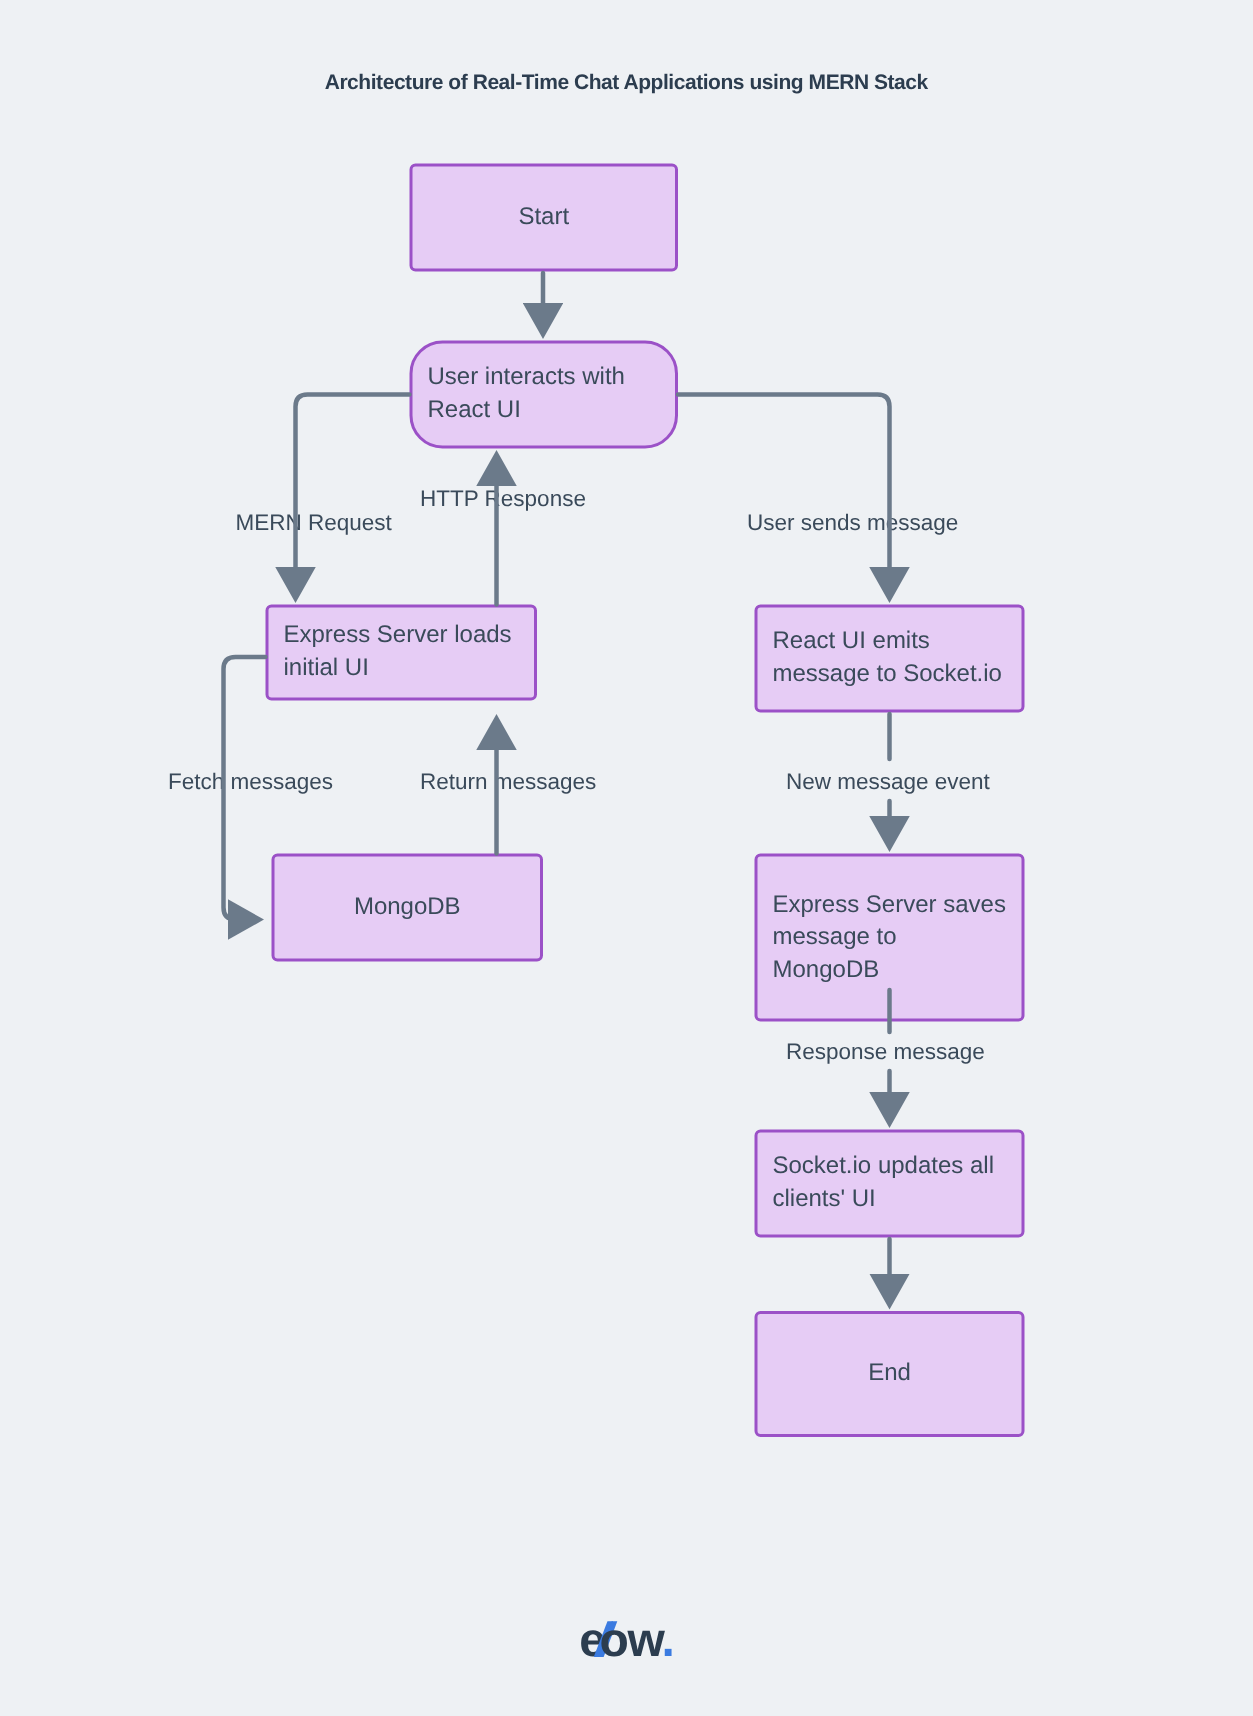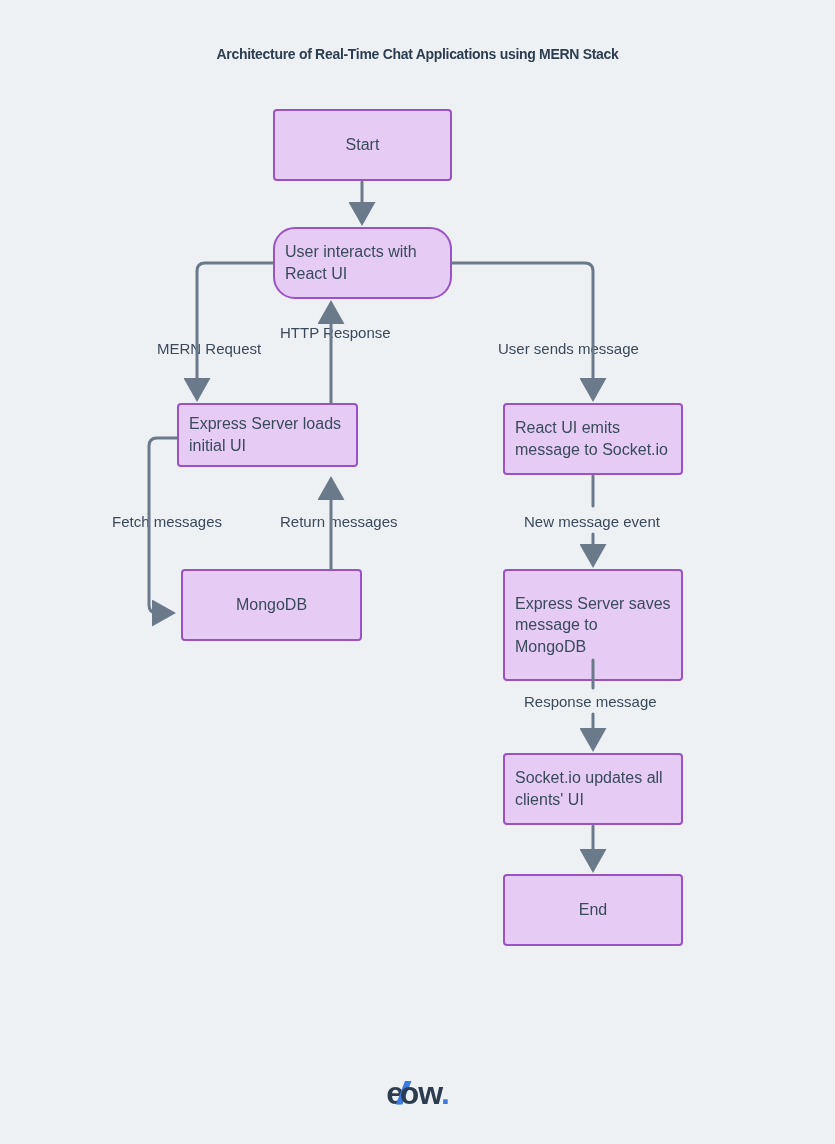--- a/index.html
+++ b/index.html
@@ -68,21 +68,21 @@
 
 <div class="title">Architecture of Real-Time Chat Applications using MERN Stack</div>
 
 <div class="node" style="left:273px; top:109px; width:179px; height:72px;">Start</div>
 <div class="node" style="left:273px; top:227px; width:179px; height:72px;border-radius:22px;">User interacts with React UI</div>
 <div class="node" style="left:177px; top:403px; width:181px; height:64px;">Express Server loads initial UI</div>
 <div class="node" style="left:181px; top:569px; width:181px; height:72px;">MongoDB</div>
 <div class="node" style="left:503px; top:403px; width:180px; height:72px;">React UI emits message to Socket.io</div>
 <div class="node" style="left:503px; top:569px; width:180px; height:112px;">Express Server saves message to MongoDB</div>
 <div class="node" style="left:503px; top:753px; width:180px; height:72px;">Socket.io updates all clients' UI</div>
-<div class="node" style="left:503px; top:874px; width:180px; height:72px;">End</div>
+<div class="node" style="left:503px; top:874px; width:180px; height:84px;">End</div>
 
 <div class="edge-label" style="left:157px; top:340px;">MERN Request</div>
 <div class="edge-label" style="left:280px; top:324px;">HTTP Response</div>
 <div class="edge-label" style="left:498px; top:340px;">User sends message</div>
 <div class="edge-label" style="left:112px; top:513px;text-align:center;">Fetch messages</div>
 <div class="edge-label" style="left:280px; top:513px;">Return messages</div>
 <div class="edge-label" style="left:524px; top:513px;">New message event</div>
 <div class="edge-label" style="left:524px; top:693px;">Response message</div>
 
 <svg class="arrows">

